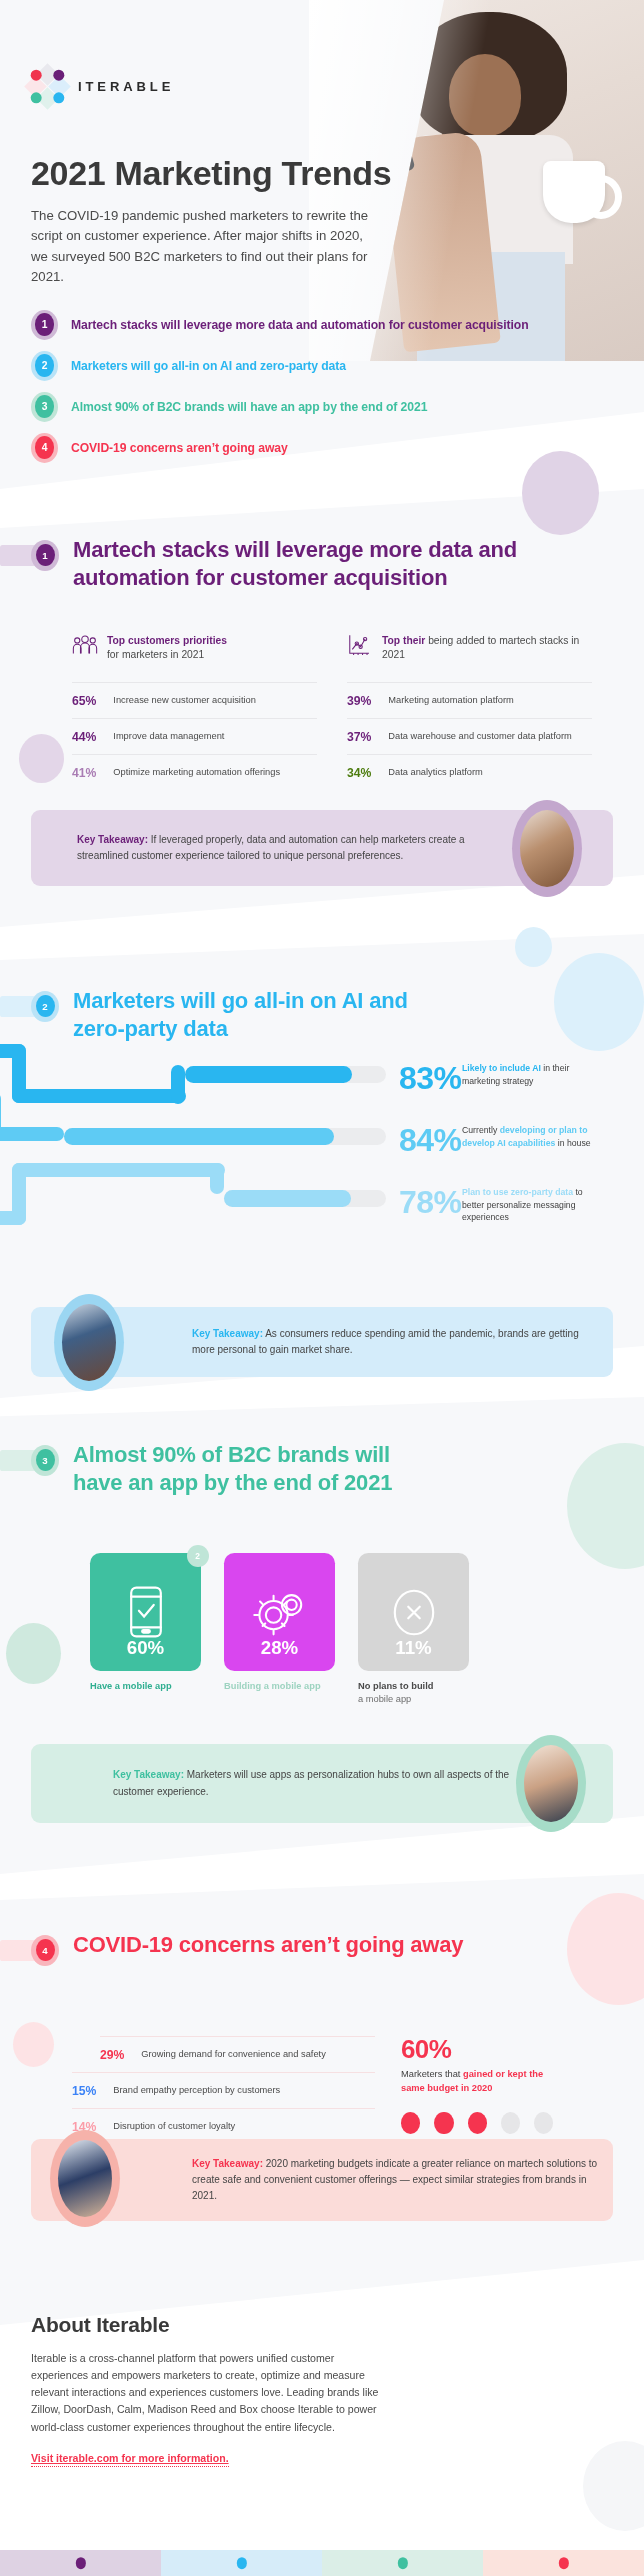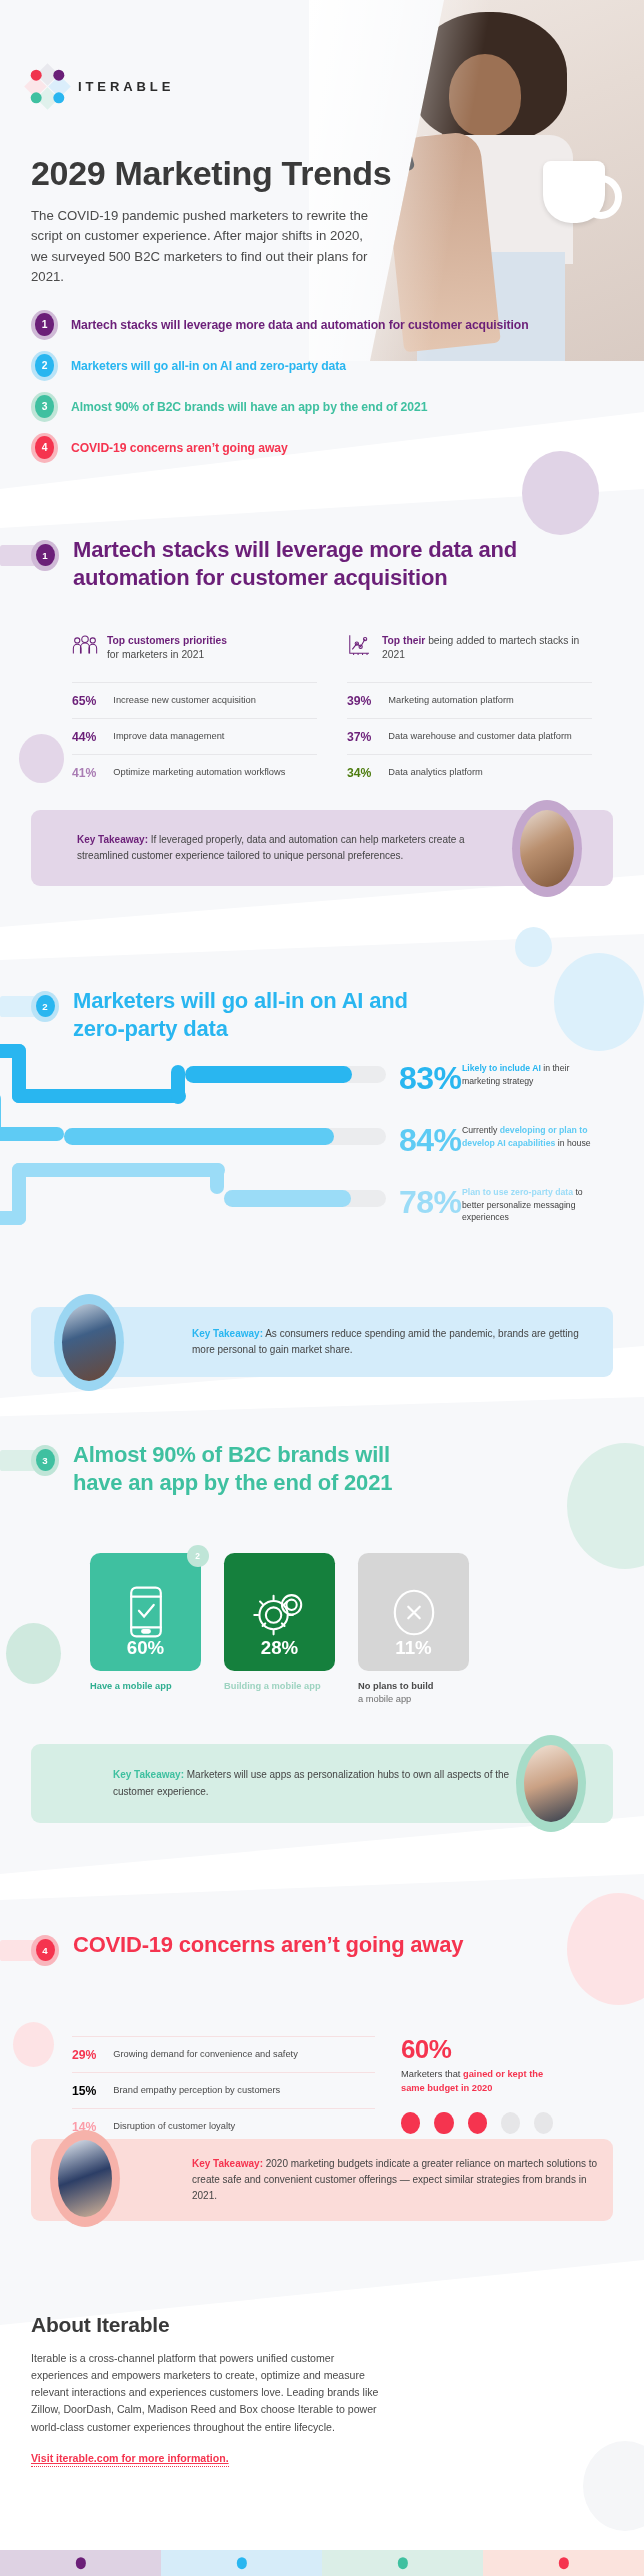--- a/index.html
+++ b/index.html
@@ -169,21 +169,21 @@
           <span class="lq bl"></span>
           <span class="lq br"></span>
         <span class="ld t"></span>
           <span class="ld r"></span>
           <span class="ld b"></span>
           <span class="ld l"></span>
       </div>
       <div class="logo-word">ITERABLE</div>
     </div>
 
-    <h1 class="hero-title">2029 Marketing Trends</h1>
+    <h1 class="hero-title">2021 Marketing Trends</h1>
     <p class="hero-sub">The COVID-19 pandemic pushed marketers to rewrite the script on customer experience. After major shifts in 2020, we surveyed 500 B2C marketers to find out their plans for 2021.</p>
 
     <div class="toc" id="toc">
         <div class="toc-row">
           <span class="toc-badge" style="background:#cfb9d6">
             <span class="inner" style="background:#6b1f78">1</span>
           </span>
           <span class="toc-text" style="color:#6b1f78">Martech stacks will leverage more data and automation for customer acquisition</span>
         </div>
         <div class="toc-row">
@@ -239,21 +239,21 @@
             <div class="rowline">
               <span class="pct">65%</span>
               <span class="rowtxt">Increase new customer acquisition</span>
             </div>
             <div class="rowline">
               <span class="pct">44%</span>
               <span class="rowtxt">Improve data management</span>
             </div>
             <div class="rowline">
               <span class="pct" style="color: rgb(169, 124, 179);">41%</span>
-              <span class="rowtxt">Optimize marketing automation workflows</span>
+              <span class="rowtxt">Optimize marketing automation offerings</span>
             </div>
           </div>
       </div>
 
       <div class="col">
         <div class="col-head">
           <span>
             <svg width="26" height="23" viewBox="0 0 40 36" fill="none" stroke="#6b1f78" stroke-width="1.6">
               <path d="M4 2v28h30"></path>
                 <path d="M8 24l7-9 6 5 7-12"></path>
@@ -364,21 +364,21 @@
                 <path d="M8 18h46M8 66h46"></path>
                 <path d="M20 40l8 9 15-18"></path>
                 <rect x="25" y="70" width="12" height="4" rx="2" fill="#fff"></rect>
               </svg>
             </span>
             <span class="num">60%</span>
           </div>
           <div class="cap" style="color:#2fae90">Have a mobile app</div>
         </div>
         <div class="card">
-          <div class="tile" style="background:#15803d">
+          <div class="tile" style="background:#d946ef">
             <span>
               <svg width="54" height="49" viewBox="0 0 84 76" fill="none" stroke="#fff" stroke-width="3.2">
                 <circle cx="32" cy="42" r="12"></circle>
                 <circle cx="32" cy="42" r="22"></circle>
                 <circle cx="60" cy="26" r="8"></circle>
                 <circle cx="60" cy="26" r="15"></circle>
                 <g stroke-linecap="round">
                   <path d="M32 18v-6M32 72v-6M8 42H2M62 42h-6M15 25l-4-4M49 59l-4-4M49 25l4-4M15 59l4-4"></path>
                 </g>
               </svg>
@@ -416,26 +416,26 @@
       <div class="sec-badge" style="background:#f9b5bc">
         <span class="tab" style="background:#fde3e5"></span>
         <span class="inner" style="background:#f5344f">4</span>
       </div>
       <h2 class="sec-title" style="color:#f5344f;width:489px">COVID-19 concerns aren’t going away</h2>
     </div>
 
     <div class="cols" style="left:72px;top:2036px;gap:26px">
       <div class="col" style="width:303px">
         <div id="s4-rows">
-            <div class="rowline" style="border-top-color: rgb(246, 224, 226);">
+            <div class="rowline" style="border-top-color: rgb(246, 224, 226); margin-left: 28px;">
               <span class="pct" style="color: rgb(245, 52, 79);">29%</span>
               <span class="rowtxt">Growing demand for convenience and safety</span>
             </div>
             <div class="rowline" style="border-top-color: rgb(246, 224, 226);">
-              <span class="pct" style="color: #000000;">15%</span>
+              <span class="pct" style="color: #3b82f6;">15%</span>
               <span class="rowtxt">Brand empathy perception by customers</span>
             </div>
             <div class="rowline" style="border-top-color: rgb(246, 224, 226);">
               <span class="pct" style="color: rgb(251, 156, 168);">14%</span>
               <span class="rowtxt">Disruption of customer loyalty</span>
             </div>
           </div>
       </div>
       <div class="col" style="width:213px">
         <div style="font-size:26px;font-weight:800;color:#f5344f;letter-spacing:-0.6px;line-height:1">60%</div>

